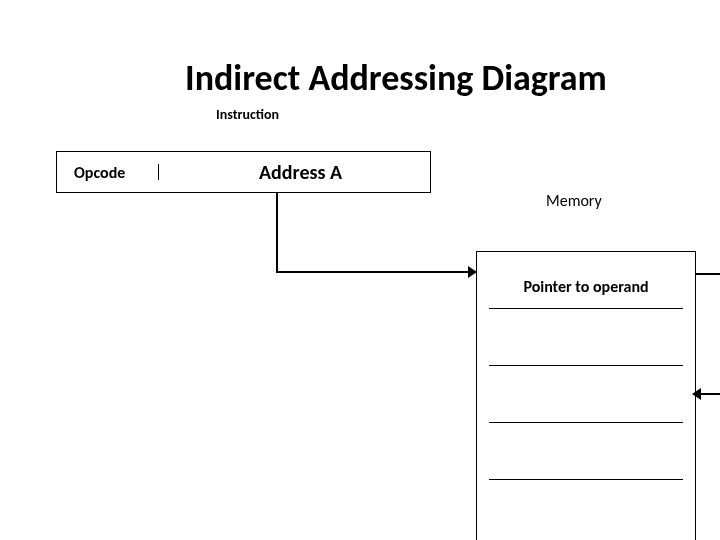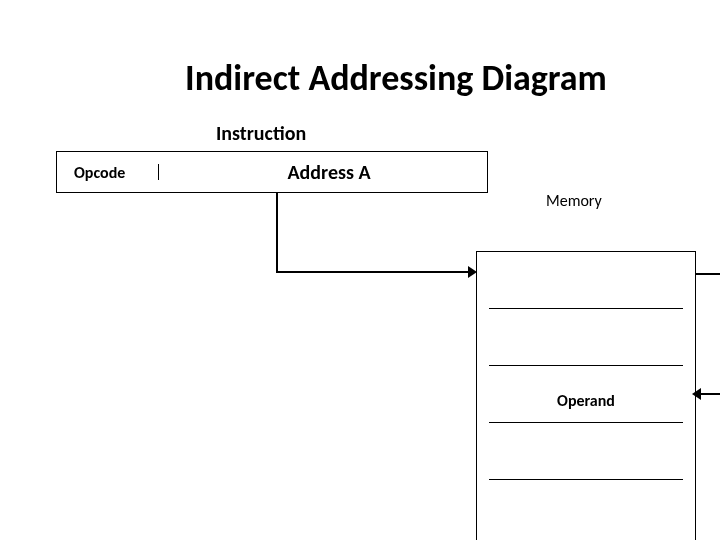--- a/index.html
+++ b/index.html
@@ -16,31 +16,31 @@
       top: 20px;
       left: 0;
       width: 100%;
       text-align: center;
       font-size: 36px;
       font-weight: bold;
       color: #000;
     }
     .instruction-label {
       position: absolute;
-      top: 85px;
+      top: 70px;
       left: 180px;
-      font-size: 20px;
+      font-size: 14px;
       font-weight: bold;
       color: #000;
     }
     .instruction-box {
       position: absolute;
       top: 115px;
       left: 20px;
-      width: 432px;
+      width: 375px;
       height: 42px;
       border: 1.5px solid #000;
       display: flex;
     }
     .opcode-cell {
       width: 90px;
       border-right: 1.5px solid #000;
       display: flex;
       align-items: center;
       padding-left: 5px;
@@ -150,23 +150,23 @@
 <div class="instruction-label">Instruction</div>
 
 <div class="instruction-box">
   <div class="opcode-cell">Opcode</div>
   <div class="address-cell">Address A</div>
 </div>
 
 <div class="memory-label">Memory</div>
 
 <div class="memory-box">
+  <div class="memory-cell">Pointer to operand</div>
   <div class="memory-cell"></div>
   <div class="memory-cell"></div>
-  <div class="memory-cell">Operand</div>
   <div class="memory-cell"></div>
   <div class="memory-cell"></div>
 </div>
 
 <div class="line-v1"></div>
 <div class="line-h1"></div>
 <div class="arrow-right1"></div>
 
 <div class="line-h2a"></div>
 <div class="line-v2"></div>

